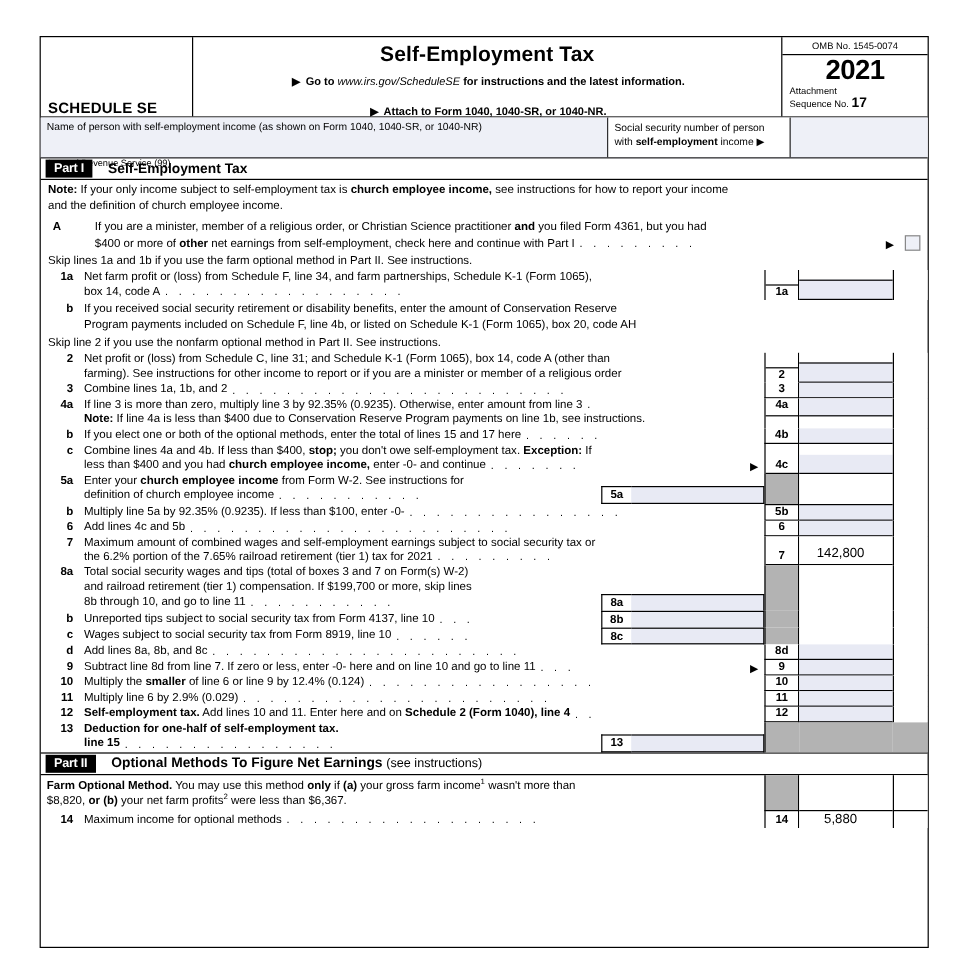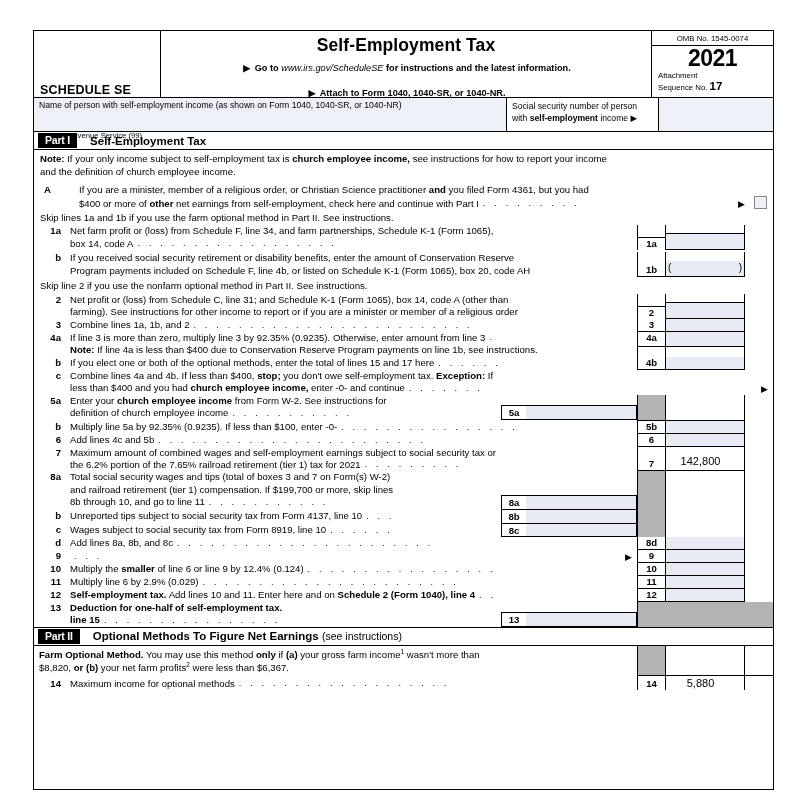--- a/index.html
+++ b/index.html
@@ -200,33 +200,20 @@
       <div class="txtflex" style="flex-direction:column;align-items:stretch;">
         <div style="display:flex;">
           <div class="lbl">b</div>
           <div class="txt">If you received social security retirement or disability benefits, enter the amount of Conservation Reserve</div>
         </div>
         <div style="display:flex;">
           <div class="lbl"></div>
           <div class="txt">Program payments included on Schedule F, line 4b, or listed on Schedule K-1 (Form 1065), box 20, code AH</div>
         </div>
       </div>
-      <div class="rt">
-        <div style="width:29px;border-left:1.2px solid #000;border-right:1.2px solid #000;background:#fff;display:flex;flex-direction:column;justify-content:flex-end;box-sizing:border-box;">
-          <div style="text-align:center;font-weight:bold;font-size:9.6px;padding-bottom:1px;border-bottom:1.2px solid #000;">1b</div>
-        </div>
-        <div class="amt" style="display:flex;flex-direction:column;justify-content:flex-end;background:#fff;">
-          <div style="background:#e8eaf4;border-bottom:1.2px solid #000;height:15px;position:relative;font-size:10px;">
-            <span style="position:absolute;left:2px;top:1px;">(</span>
-            <span style="position:absolute;right:2px;top:1px;">)</span>
-            <span></span>
-          </div>
-        </div>
-        <div class="amt2"></div>
-      </div>
     </div>
 
     <div class="plain" style="padding-top:3px;">Skip line 2 if you use the nonfarm optional method in Part II. See instructions.</div>
 
     <div class="row">
       <div class="txtflex" style="flex-direction:column;align-items:stretch;">
         <div style="display:flex;">
           <div class="lbl">2</div>
           <div class="txt">Net profit or (loss) from Schedule C, line 31; and Schedule K-1 (Form 1065), box 14, code A (other than</div>
         </div>
@@ -301,20 +288,29 @@
           <div class="lbl">c</div>
           <div class="txt"><span>Combine lines 4a and 4b. If less than $400, </span><span class="b">stop;</span><span> you don't owe self-employment tax. </span><span class="b">Exception:</span><span> If</span></div>
         </div>
         <div style="display:flex;align-items:flex-end;">
           <div class="lbl"></div>
           <span style="white-space:nowrap;"><span>less than $400 and you had </span><span class="b">church employee income,</span><span> enter -0- and continue</span></span>
           <span class="leader">. . . . . . .</span>
           <span class="arrow" style="padding:0 5px 1px 0;">▶</span>
         </div>
       </div>
+      <div class="rt">
+        <div style="width:29px;border-left:1.2px solid #000;border-right:1.2px solid #000;background:#fff;display:flex;flex-direction:column;justify-content:flex-end;box-sizing:border-box;">
+          <div style="text-align:center;font-weight:bold;font-size:9.6px;padding-bottom:1px;border-bottom:1.2px solid #000;">4c</div>
+        </div>
+        <div class="amt" style="display:flex;flex-direction:column;justify-content:flex-end;background:#fff;">
+          <div style="background:#e8eaf4;border-bottom:1.2px solid #000;height:15px;"></div>
+        </div>
+        <div class="amt2"></div>
+      </div>
     </div>
 
     <div class="row">
       <div class="txtflex" style="flex-direction:column;align-items:stretch;">
         <div style="display:flex;">
           <div class="lbl">5a</div>
           <div class="txt"><span>Enter your </span><span class="b">church employee income</span><span> from Form W-2. See instructions for</span></div>
         </div>
         <div style="display:flex;align-items:flex-end;">
           <div class="lbl"></div>
@@ -453,20 +449,21 @@
       <div class="rt">
         <div class="numbox" style="border-bottom:1.2px solid #000;">8d</div>
         <div class="amt" style="border-bottom:1.2px solid #000;"></div>
         <div class="amt2"></div>
       </div>
     </div>
 
     <div class="row">
       <div class="txtflex">
         <div class="lbl">9</div>
+        <span>Subtract line 8d from line 7. If zero or less, enter -0- here and on line 10 and go to line 11</span>
         <span class="leader">. . .</span>
         <span class="arrow" style="padding:0 5px 1px 0;">▶</span>
       </div>
       <div class="rt">
         <div class="numbox" style="border-bottom:1.2px solid #000;">9</div>
         <div class="amt" style="border-bottom:1.2px solid #000;"></div>
         <div class="amt2"></div>
       </div>
     </div>
 

